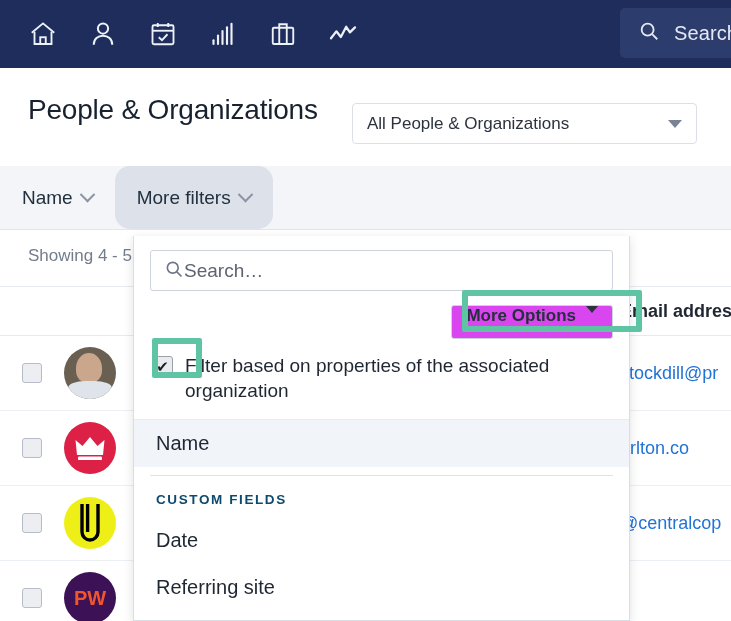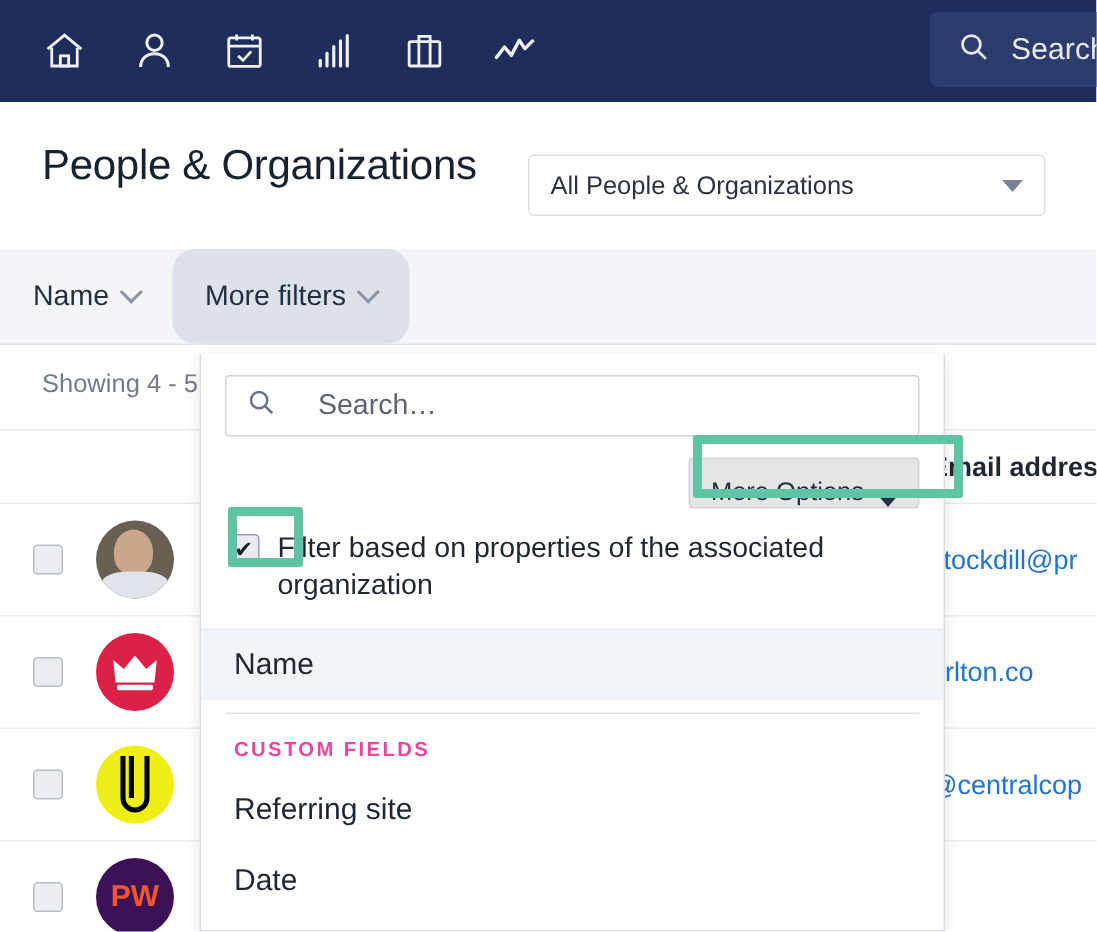--- a/index.html
+++ b/index.html
@@ -133,32 +133,32 @@
     width: 497px; height: 385px;
     background: #ffffff;
     border: 1px solid #d9dde4;
     border-top: none;
     box-shadow: 0 3px 10px rgba(20,30,50,.13);
     overflow: hidden;
   }
   .fp-searchwrap { padding: 14px 16px 0 16px; }
   .fp-search {
     height: 41px; border: 1px solid #ced3dc; border-radius: 3px;
-    display: flex; align-items: center; gap: 28px; padding-left: 13px;
+    display: flex; align-items: center; gap: 0; padding-left: 13px;
     background: #fff; cursor: text;
   }
   .fp-search .ph { font-size: 19px; color: #5c6472; }
 
   .fp-moreopts-row { position: relative; height: 54px; }
   .more-options {
     position: absolute; right: 16px; top: 14px;
     height: 34px; padding: 0 14px;
-    background: #e5e5e5; border: 1px solid #ced3dc; border-radius: 3px;
-    display: flex; align-items: flex-end; gap: 10px;
-    font-size: 17px; color: #262f3c; cursor: pointer; white-space: nowrap;
+    background: #d946ef; border: 1px solid #ced3dc; border-radius: 3px;
+    display: flex; align-items: flex-start; gap: 10px;
+    font-size: 17px; color: #262f3c; cursor: pointer; white-space: nowrap; font-weight: bold;
   }
   .mo-caret {
     width: 0; height: 0;
     border-left: 6px solid transparent; border-right: 6px solid transparent;
     border-top: 7px solid #2b3340;
   }
   .hl-moreopts {
     position: absolute; left: 462px; top: 290px;
     width: 180px; height: 42px;
     border: 6px solid #5ec4a4; border-radius: 2px;
@@ -185,21 +185,21 @@
   }
 
   .fp-item {
     height: 47px; display: flex; align-items: center;
     padding-left: 22px; font-size: 20px; color: #1f2733; cursor: pointer;
   }
   .fp-item.sel { background: #f1f4f8; }
   .fp-divider { height: 1px; background: #e0e4ea; margin: 8px 16px 4px 16px; }
   .fp-grouphdr {
     padding: 12px 0 10px 22px;
-    font-size: 13.5px; letter-spacing: 1.6px; font-weight: 700; color: #ec4899;
+    font-size: 13.5px; letter-spacing: 1.6px; font-weight: 700; color: #0c4a6e;
   }
 </style>
 </head>
 <body>
 
 <div id="app">
 
   <div class="topnav">
     <div class="nav-icons">
 
@@ -365,24 +365,24 @@
 
     <div class="fp-item sel">
       <span>Name</span>
     </div>
 
     <div class="fp-divider"></div>
 
     <div class="fp-grouphdr">CUSTOM FIELDS</div>
 
     <div class="fp-item">
+      <span>Date</span>
+    </div>
+    <div class="fp-item">
       <span>Referring site</span>
-    </div>
-    <div class="fp-item">
-      <span>Date</span>
     </div>
     <div class="fp-item">
       
     </div>
   </div>
 
   <div class="hl-moreopts"></div>
   <div class="hl-checkbox"></div>
 
 </div>

